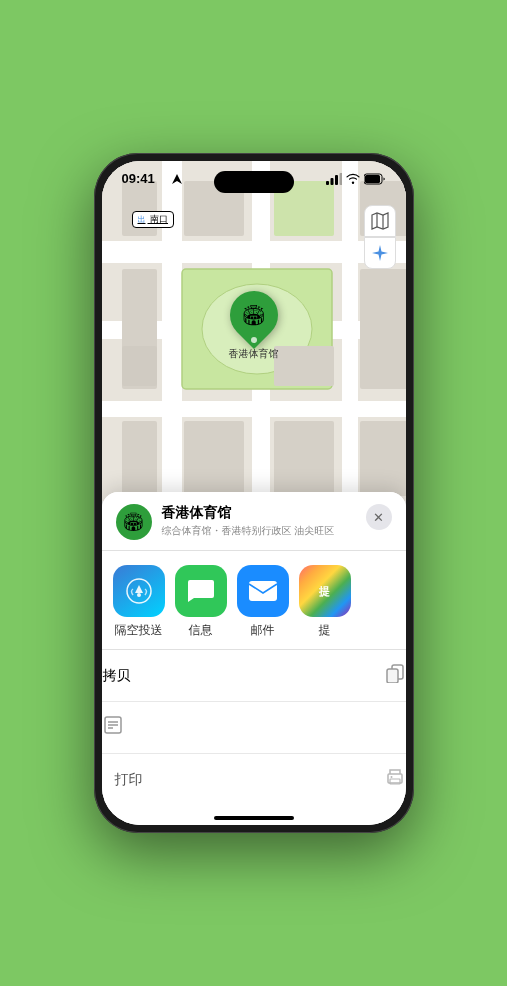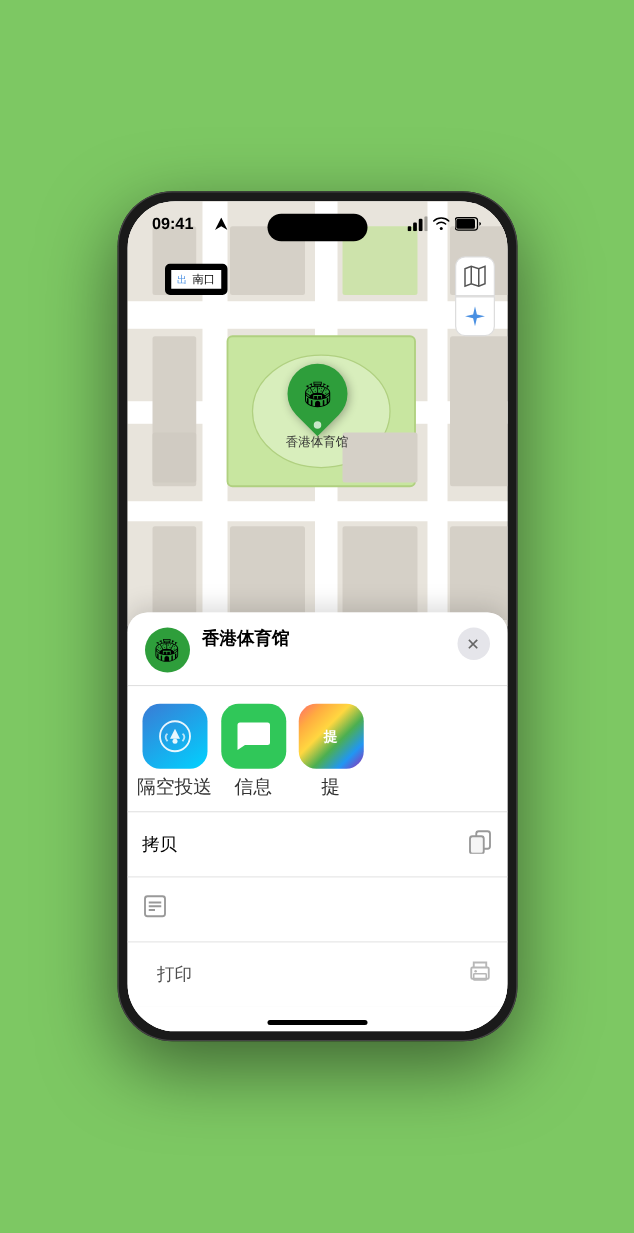--- a/index.html
+++ b/index.html
@@ -115,27 +115,28 @@
     .map-btn:last-child {
       border-radius: 0 0 8px 8px;
     }
 
     
     .map-label {
       position: absolute;
       top: 50px;
       left: 30px;
       background: #fff;
-      border: 5px solid #000000;
+      border: 1px solid #000000;
       border-radius: 4px;
       padding: 1px 5px;
       font-size: 9px;
       color: #000;
       font-weight: 500;
       z-index: 5;
+      text-decoration: underline;
     }
 
     
     .stadium-marker {
       position: absolute;
       top: 130px;
       left: 50%;
       transform: translateX(-50%);
       display: flex;
       flex-direction: column;
@@ -289,36 +290,36 @@
       background: linear-gradient(160deg, #ffd60a, #ffd60a);
       border: 2px solid #e60026;
     }
 
     .share-item-icon.more {
       background: linear-gradient(135deg, #ff6b6b, #ff9d42, #ffd942, #4cd964);
       border-radius: 14px;
     }
 
     .share-item-label {
-      font-size: 15px;
+      font-size: 12px;
       color: #333;
       text-align: center;
     }
 
     
     .action-list {
       background: #fff;
       margin: 0;
     }
 
     .action-item {
       display: flex;
       align-items: center;
       justify-content: space-between;
-      padding: 13px 12px;
+      padding: 13px 1px;
       border-bottom: 1px solid #e8e8e8;
       cursor: pointer;
     }
 
     .action-item:last-child {
       border-bottom: none;
     }
 
     .action-label {
       font-size: 14px;
@@ -449,20 +450,21 @@
         <div class="marker-label">香港体育馆</div>
       </div>
     </div>
 
     <div class="bottom-sheet">
 
       <div class="location-card">
         <div class="location-icon">🏟</div>
         <div class="location-info">
           <div class="location-name">香港体育馆</div>
+          <div class="location-subtitle">综合体育馆・香港特别行政区 油尖旺区</div>
         </div>
         <div class="close-btn">✕</div>
       </div>
 
       <div class="share-row">
 
         <div class="share-item">
           <div class="share-item-icon airdrop">
             <svg width="28" height="28" viewBox="0 0 28 28">
               <circle cx="14" cy="14" r="12" fill="none" stroke="rgba(255,255,255,0.9)" stroke-width="1.5"></circle>
@@ -476,20 +478,29 @@
 
         <div class="share-item">
           <div class="share-item-icon messages">
             <svg width="30" height="30" viewBox="0 0 30 30">
               <path d="M4 4h22a2 2 0 0 1 2 2v14a2 2 0 0 1-2 2H8l-6 4V6a2 2 0 0 1 2-2z" fill="white"></path>
             </svg>
           </div>
           <span class="share-item-label">信息</span>
         </div>
 
+        <div class="share-item">
+          <div class="share-item-icon mail">
+            <svg width="30" height="22" viewBox="0 0 30 22">
+              <rect x="1" y="1" width="28" height="20" rx="3" fill="white"></rect>
+              <path d="M1 4L15 13L29 4" stroke="#1a8cff" stroke-width="1.5" fill="none"></path>
+            </svg>
+          </div>
+          <span class="share-item-label">邮件</span>
+        </div>
 
 
         <div class="share-item">
           <div class="share-item-icon more" style="background:linear-gradient(135deg,#ff6b6b,#ffab40,#ffd740,#4caf50,#2196f3,#9c27b0); display:flex; align-items:center; justify-content:center;">
             <span style="font-size:11px;color:white;font-weight:600;">提</span>
           </div>
           <span class="share-item-label">提</span>
         </div>
 
       </div>

